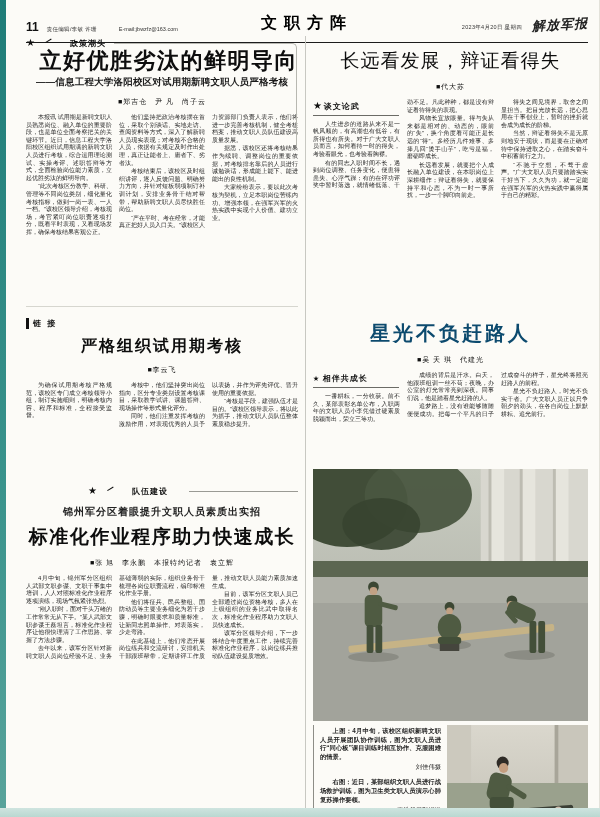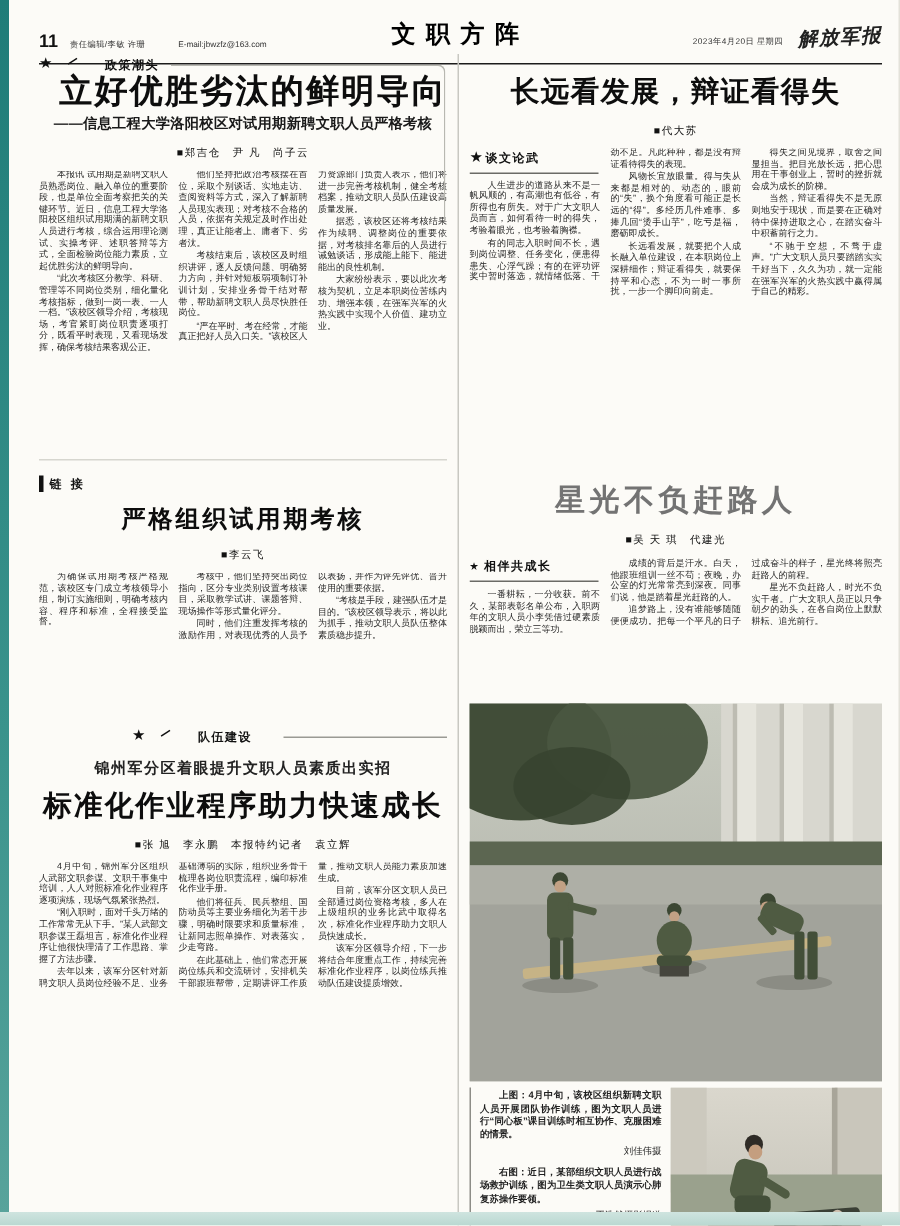--- a/index.html
+++ b/index.html
@@ -54,23 +54,23 @@
   .link-tag { display:inline-block; font-size:8px; font-weight:bold; color:#111; border-left:3px solid #111; padding-left:4px; letter-spacing:2px; }
   .a2 .headline { margin-top:6px; text-align:center; font-size:16px; font-weight:bold; color:#0d0d0d; letter-spacing:2px; }
 
   
   .a3 { margin-top:10px; }
   .a3 .kicker-row { padding-left:62px;justify-content:flex-end; }
   .a3 .shoulder { margin-top:7px; text-align:center; font-size:10px; font-weight:bold; color:#222; letter-spacing:1px; }
   .a3 .headline { margin-top:5px; text-align:center; font-size:19px; font-weight:bold; color:#0d0d0d; letter-spacing:1.5px; }
 
   
-  .r1 .headline { margin-top:12px; text-align:center; font-size:19px; font-weight:bold; color:#0d0d0d; letter-spacing:1px; }
+  .r1 .headline { margin-top:12px; text-align:center; font-size:19px; font-weight:normal; color:#0d0d0d; letter-spacing:1px; }
   .r2 { margin-top:8px; }
-  .r2 .headline { text-align:center; font-size:20px; font-weight:bold; color:#737373; letter-spacing:3px;margin-top:19px; }
+  .r2 .headline { text-align:center; font-size:20px; font-weight:bold; color:#0c4a6e; letter-spacing:3px;margin-top:19px; }
   .inline-kicker { display:block; width:86px; border-bottom:1px solid #6b6b66; padding-bottom:3px; margin:2px 0 5px 0; }
   .inline-kicker .kicker-label { font-size:8px; }
 
   
   .photo-large { margin-top:7px; width:100%; height:252px; display:block; }
   .caption-row { display:flex; gap:6px; margin-top:4px; align-items:flex-start; }
   .caption-block { width:128px; flex:none; border-left:1px solid #8d8d87; padding-left:6px; padding-top:2px; }
   .caption-text { font-size:6.3px; line-height:8.6px; color:#1f1f1f; font-weight:600; text-align:justify; text-indent:2em; }
   .caption-credit { display:block; text-align:right; font-size:6.3px; color:#1f1f1f; font-weight:400; margin:2px 0 6px 0; }
   .photo-small { flex:1; height:113px; display:block; }

